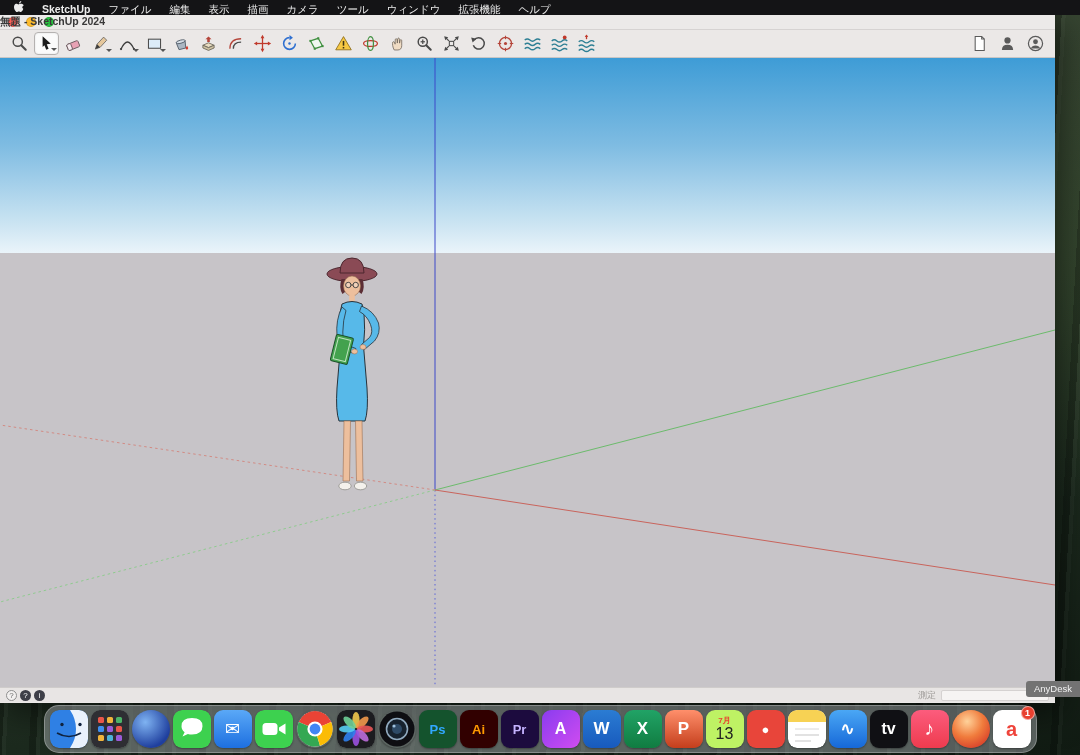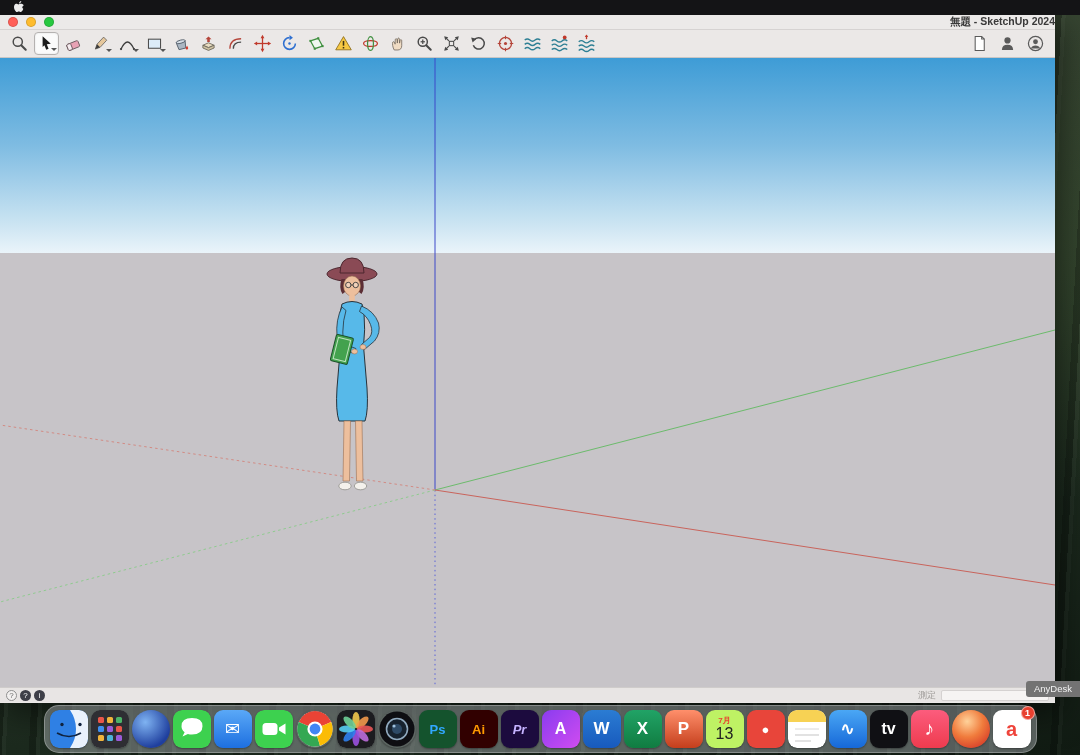--- a/index.html
+++ b/index.html
@@ -14,21 +14,21 @@
   
   #menubar{position:absolute;top:0;left:0;width:1080px;height:15px;background:#141416;display:flex;align-items:center;padding:0 6px;z-index:30}
   .apple-wrap{display:flex;align-items:center;padding:0 8px}
   .menu-item{color:#ededed;font-size:10.5px;line-height:15px;padding:0 9px;white-space:nowrap}
   .menu-item.bold{font-weight:bold}
 
   
   #window{position:absolute;top:15px;left:0;width:1055px;height:688px;background:#ece9e8;box-shadow:6px 10px 30px rgba(0,0,0,.5);z-index:10}
   #titlebar{height:15px;background:#eceae9;border-bottom:1px solid #d6d3d2;position:relative;display:flex;align-items:center}
   .tl{width:10px;height:10px;border-radius:50%;margin-left:8px;display:inline-block;border:0.5px solid rgba(0,0,0,.15)}
-  #title{position:absolute;left:0;right:0;text-align:right;font-size:10.5px;font-weight:bold;color:#3a3a3a;pointer-events:none}
+  #title{position:absolute;left:0;right:0;text-align:left;font-size:10.5px;font-weight:bold;color:#3a3a3a;pointer-events:none}
 
   #toolbar{height:28px;background:#ebe8e7;border-bottom:1px solid #c9c6c5;display:flex;align-items:center;justify-content:space-between;padding:0 7px}
   #tools-left{display:flex;align-items:center;gap:2px}
   #tools-right{display:flex;align-items:center;gap:3px}
   .tool{width:25px;height:23px;display:flex;align-items:center;justify-content:center;border-radius:4px;position:relative;flex:0 0 auto}
   .tool.active{background:#fbfbfb;border:1px solid #b5b2b1;box-shadow:inset 0 0 2px rgba(0,0,0,.12)}
   .tool svg{display:block}
   .caret{position:absolute;right:1px;bottom:3px;width:0;height:0;border-left:3px solid transparent;border-right:3px solid transparent;border-top:3.5px solid #555}
 
   
@@ -68,20 +68,21 @@
 <div id="screen">
   <div id="wallpaper"></div>
 
   <div id="menubar">
     <span class="apple-wrap">
       <svg width="11" height="13" viewBox="0 0 11 13">
         <path d="M8.2 6.9c0-1.8 1.5-2.7 1.6-2.7C8.9 2.9 7.6 2.8 7.1 2.7 6 2.6 4.9 3.4 4.4 3.4 3.9 3.4 3 2.7 2.1 2.7 1 2.8 0 3.9 0 6c0 1.3.5 2.6 1.1 3.5.5.8 1 1.5 1.8 1.5.7 0 1-.5 1.9-.5.9 0 1.1.5 1.9.5.8 0 1.3-.8 1.8-1.5.6-.9.8-1.7.8-1.8-.1 0-1.1-.6-1.1-1.8z" fill="#ececec"></path>
         <path d="M6.7 1.6C7.1 1.1 7.4.4 7.3 0 6.7 0 6 .4 5.6.9 5.2 1.3 4.9 2 5 2.5c.7 0 1.3-.4 1.7-.9z" fill="#ececec"></path>
       </svg>
     </span>
+    <div id="menu-items"><span class="menu-item bold">SketchUp</span><span class="menu-item ">ファイル</span><span class="menu-item ">編集</span><span class="menu-item ">表示</span><span class="menu-item ">描画</span><span class="menu-item ">カメラ</span><span class="menu-item ">ツール</span><span class="menu-item ">ウィンドウ</span><span class="menu-item ">拡張機能</span><span class="menu-item ">ヘルプ</span></div>
   </div>
 
   <div id="window">
 
     <div id="titlebar">
       <span class="tl" id="tl-close" style="background: rgb(255, 95, 87);"></span>
       <span class="tl" id="tl-min" style="background: rgb(254, 188, 46);"></span>
       <span class="tl" id="tl-max" style="background: rgb(40, 200, 64);"></span>
       <span id="title">無題 - SketchUp 2024</span>
     </div>
@@ -424,21 +425,21 @@
             <circle cx="19" cy="19" r="5" fill="#2e4a66"></circle>
             <circle cx="16" cy="16" r="1.6" fill="#9fc2e0"></circle>
           </svg>
         </div>
         <div class="dock-icon " style="background:#14532d;">
           <span class="d-letter" style="color:#31a8ff;font-size:13px">Ps</span>
         </div>
         <div class="dock-icon " style="background:#310000;">
           <span class="d-letter" style="color:#ff9a00;font-size:13px">Ai</span>
         </div>
-        <div class="dock-icon " style="background:#1c0b3e;font-style:italic;">
+        <div class="dock-icon " style="background:#1c0b3e;">
           <span class="d-letter" style="color:#c5b3ff;font-size:13px">Pr</span>
         </div>
         <div class="dock-icon " style="background:linear-gradient(135deg,#8a3cf0,#d04cf0);">
           <span class="d-letter" style="color:#ffffff;font-size:16px">A</span>
         </div>
         <div class="dock-icon " style="background:linear-gradient(180deg,#2b7cd3,#185abd);">
           <span class="d-letter" style="color:#ffffff;font-size:17px">W</span>
         </div>
         <div class="dock-icon " style="background:linear-gradient(180deg,#21a366,#107c41);">
           <span class="d-letter" style="color:#ffffff;font-size:17px">X</span>

